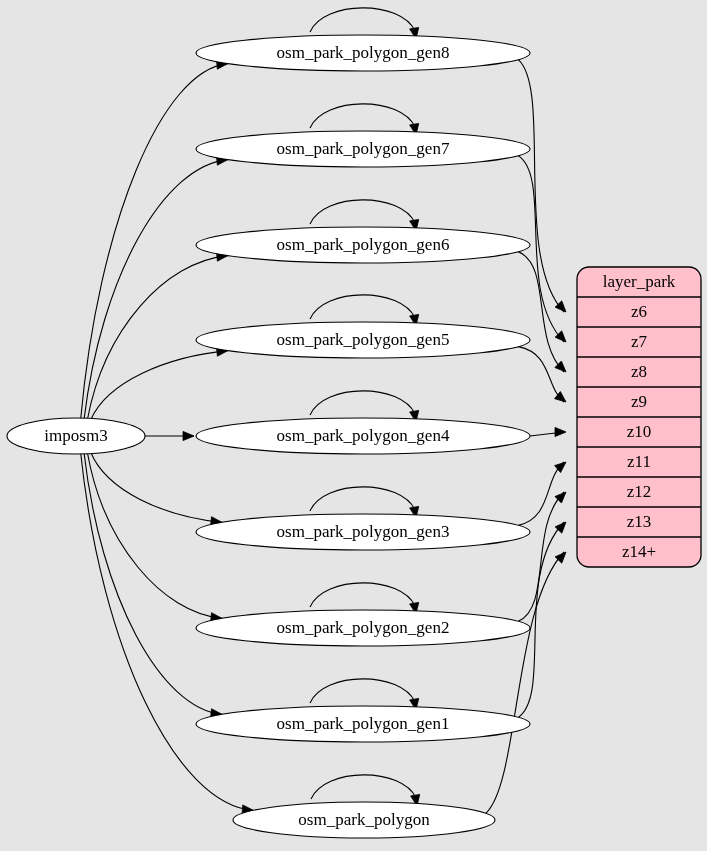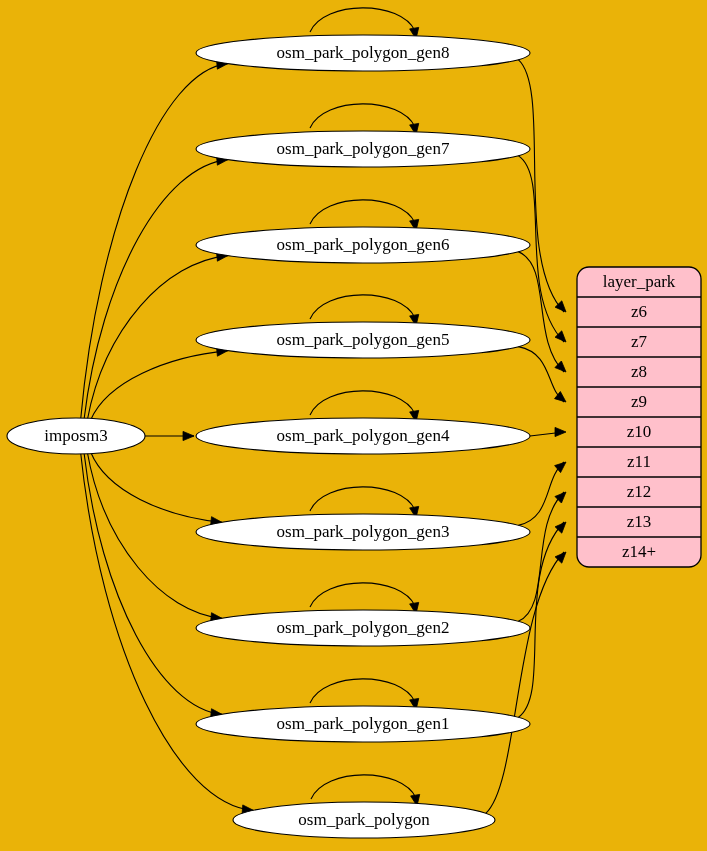--- a/index.html
+++ b/index.html
@@ -1,16 +1,16 @@
 <!DOCTYPE html>
 <html><head>
 <meta charset="utf-8">
 <style>
   html,body{margin:0;padding:0;background:#ffffff;}
-  #stage{position:relative;width:707px;height:851px;background:#eab308;
+  #stage{position:relative;width:707px;height:851px;background:#e5e5e5;
          font-family:"Liberation Serif","DejaVu Serif",serif;overflow:hidden;}
   #graph-svg{position:absolute;left:0;top:0;width:707px;height:851px;}
   .node-label{font-family:"Liberation Serif","DejaVu Serif",serif;font-size:17px;fill:#000000;
               text-anchor:middle;dominant-baseline:middle;}
   .rec-label{font-family:"Liberation Serif","DejaVu Serif",serif;font-size:17px;fill:#000000;
              text-anchor:middle;dominant-baseline:middle;}
   .ell{fill:#ffffff;stroke:#000000;stroke-width:1.1;}
   .edge{fill:none;stroke:#000000;stroke-width:1.1;}
   .arrow{fill:#000000;stroke:#000000;stroke-width:0.8;}
 </style>

